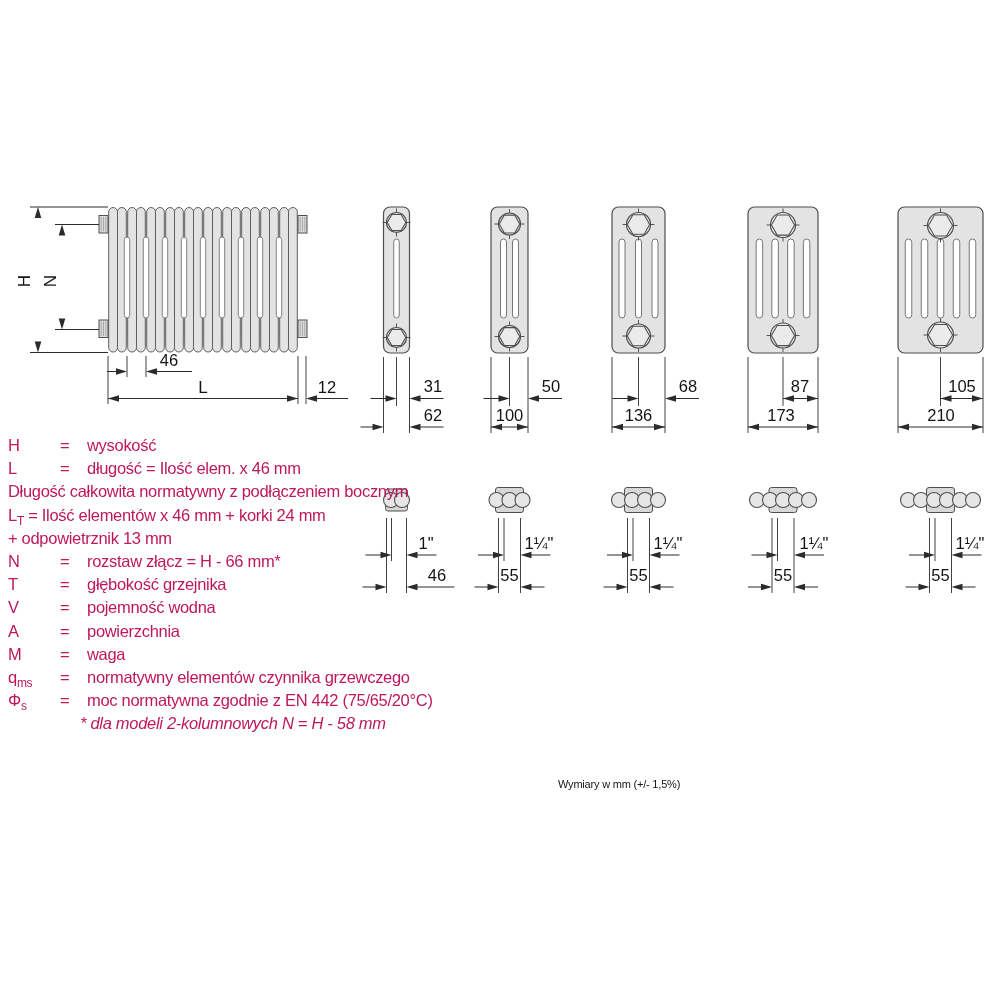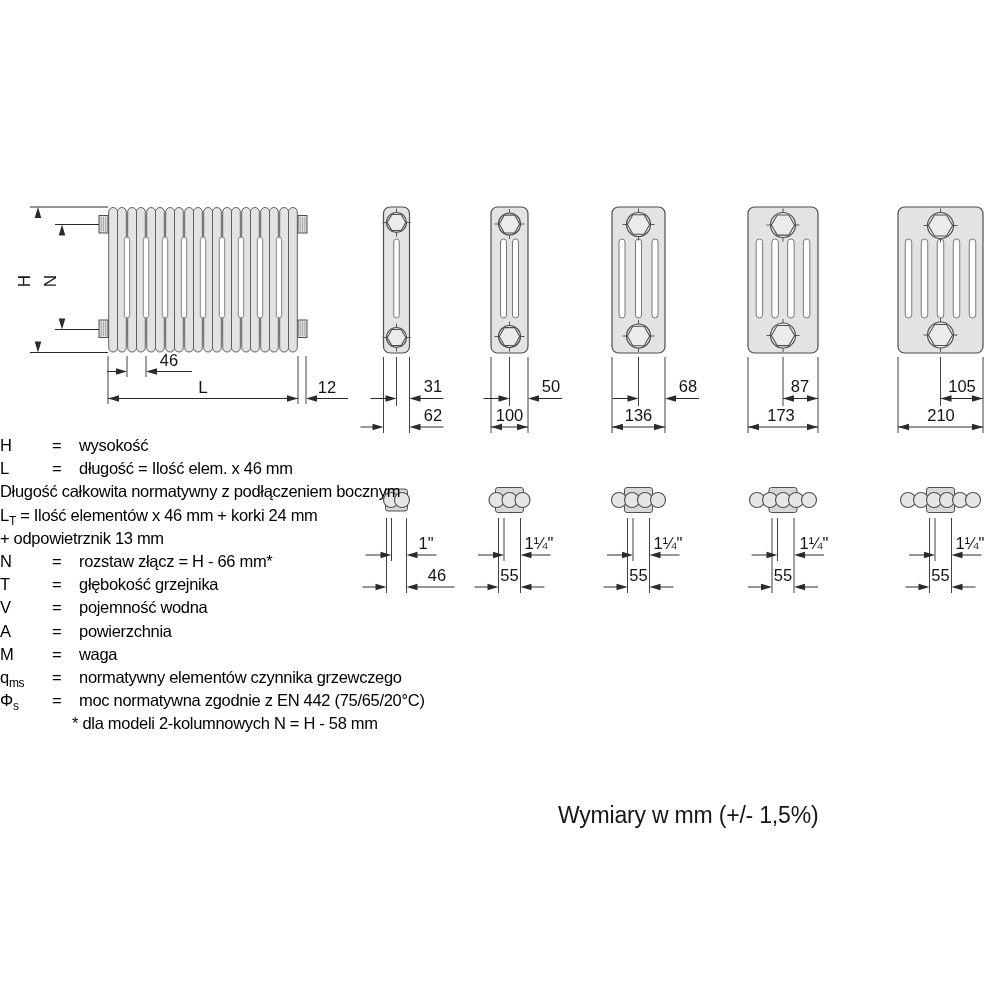--- a/index.html
+++ b/index.html
@@ -1,28 +1,28 @@
 <!DOCTYPE html>
 <html><head>
 <meta charset="utf-8">
 <style>
   html,body{margin:0;padding:0;background:#fff;}
   #stage{position:relative;width:1000px;height:1000px;background:#ffffff;overflow:hidden;
          font-family:"Liberation Sans",sans-serif;}
   svg{position:absolute;left:0;top:0;}
   .dim{font:16.5px "Liberation Sans",sans-serif;fill:#141414;}
   .dimletter{font:17px "Liberation Sans",sans-serif;fill:#141414;}
-  .legend{position:absolute;left:0;top:434px;width:560px;font-size:16.5px;
-          letter-spacing:-0.3px;color:#000000;}
+  .legend{position:absolute;left:8px;top:434px;width:560px;font-size:16.5px;
+          letter-spacing:-0.3px;color:#be185d;}
   .lrow{height:23.2px;line-height:23.2px;white-space:nowrap;}
   .lsym{display:inline-block;width:52px;}
   .leq{display:inline-block;width:27px;}
   .lrow sub{font-size:12px;}
-  .lindent{padding-left:72px;}
-  .note{position:absolute;left:558px;top:778px;font-size:23px;letter-spacing:-0.2px;color:#161616;margin-top:24px;}
+  .lindent{padding-left:72px;font-style:italic;}
+  .note{position:absolute;left:558px;top:778px;font-size:11px;letter-spacing:-0.2px;color:#161616;}
 </style>
 </head>
 <body>
 
 <div id="stage">
 
   <svg width="1000" height="1000" viewBox="0 0 1000 1000">
 
     <g>
       <g id="g-front-body">

